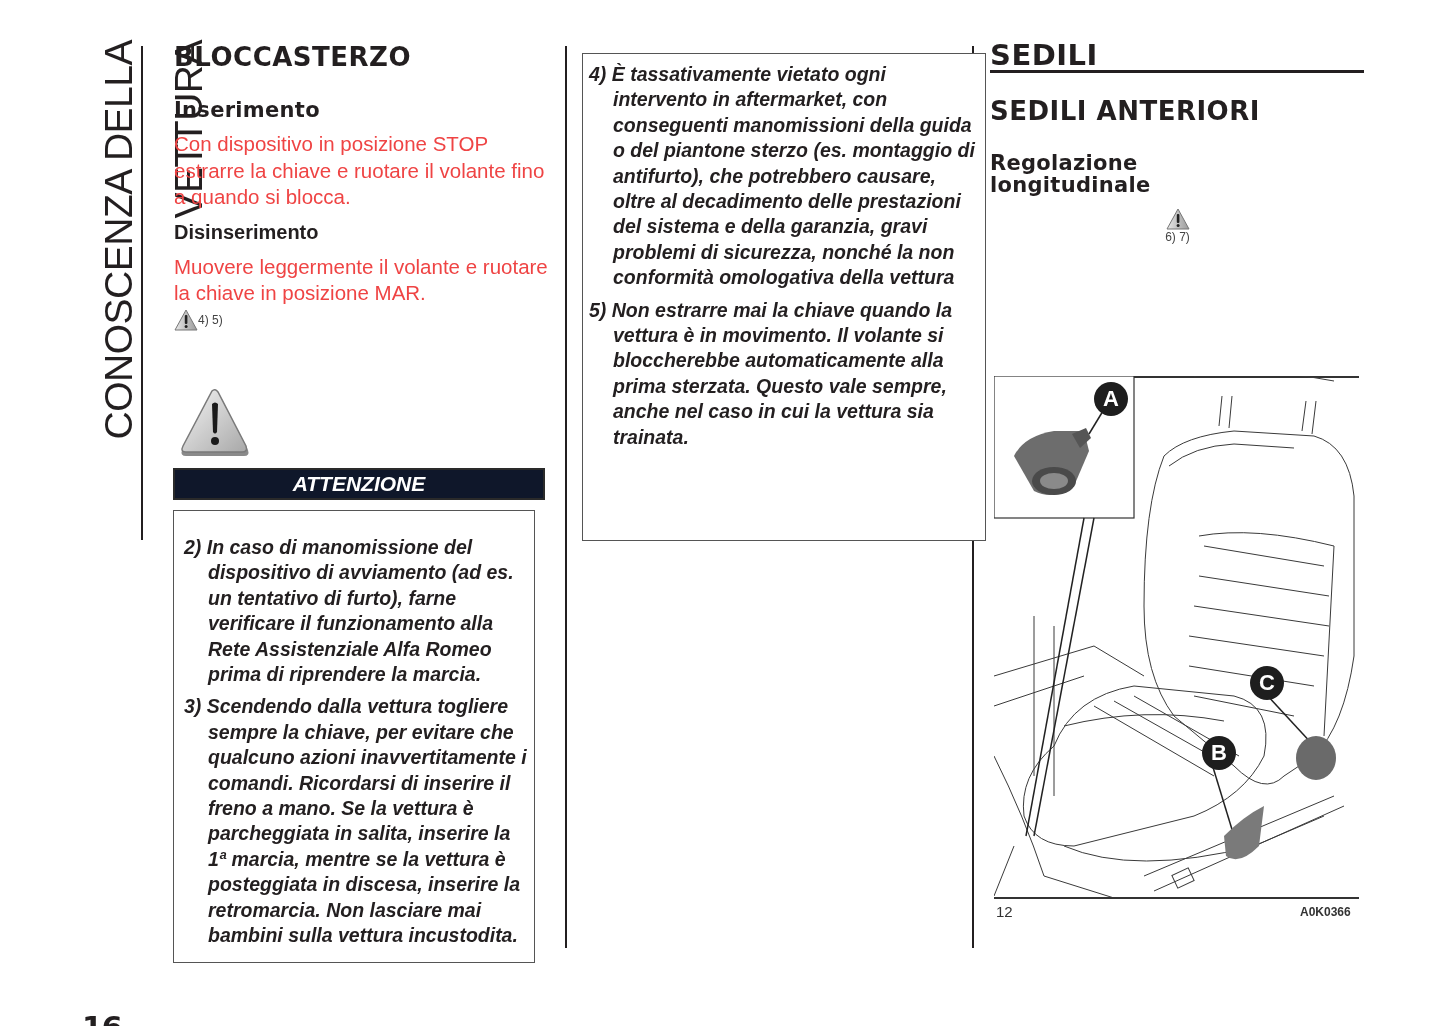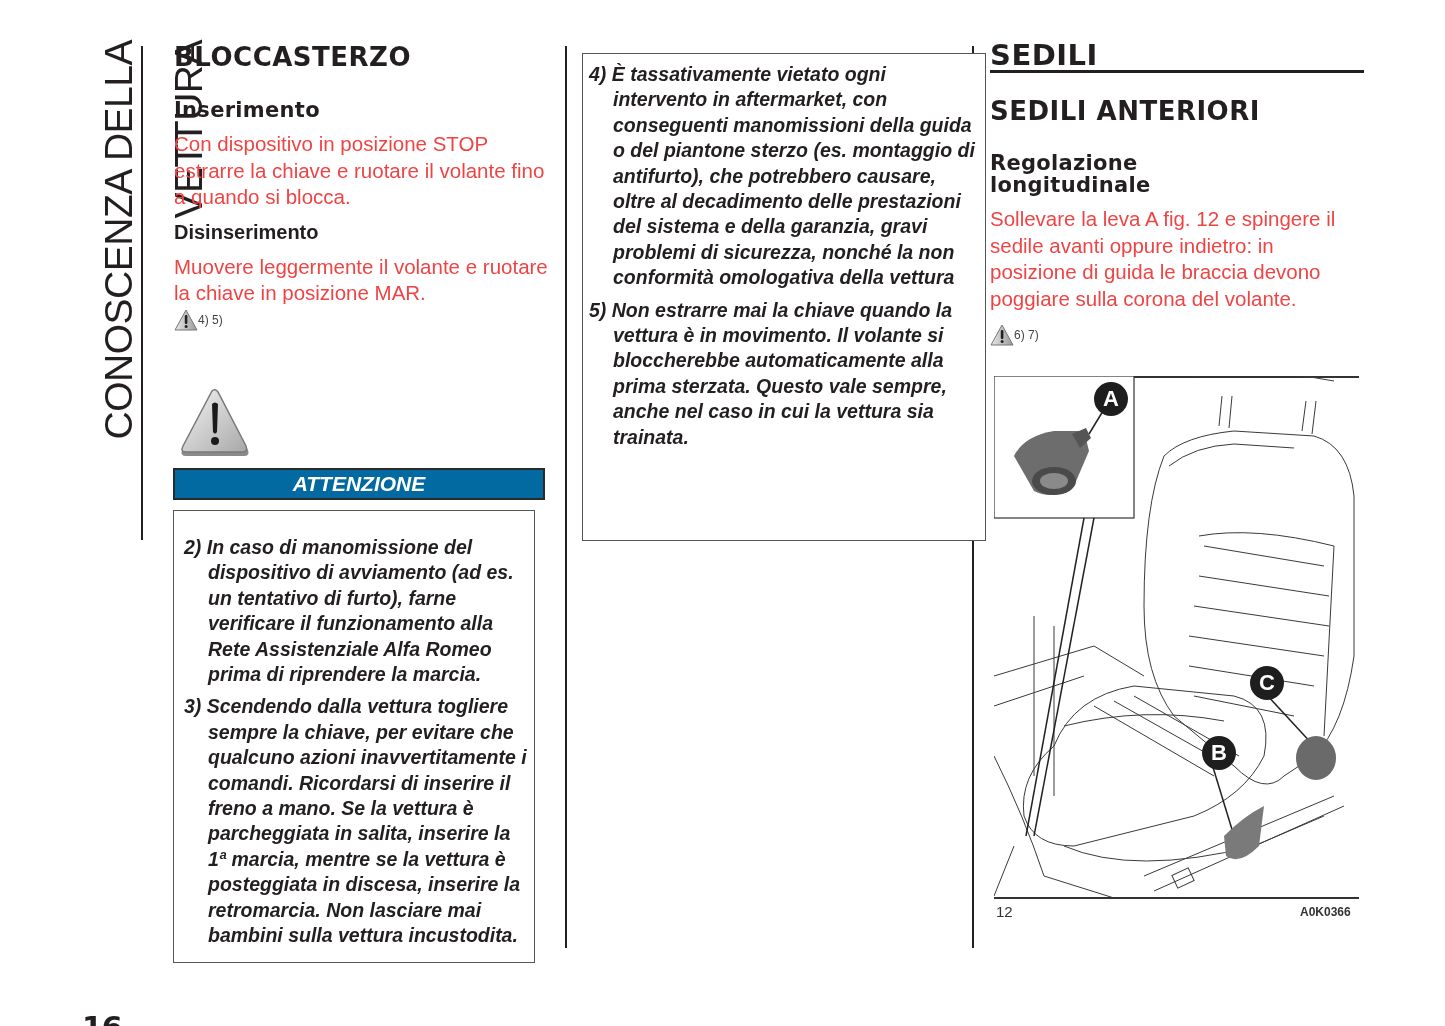--- a/index.html
+++ b/index.html
@@ -22,21 +22,21 @@
   .h-major { font-family: "DejaVu Sans", sans-serif; font-weight: 900; font-size: 26px; letter-spacing: 0.5px; }
   .h-sub { font-family: "DejaVu Sans", sans-serif; font-weight: bold; font-size: 21px; letter-spacing: 0.3px; }
   .h-plain { font-weight: bold; font-size: 20px; }
   .body-text { font-size: 20.5px; line-height: 26.5px; color: #ef4444; }
 
   .ref-line { display: flex; align-items: center; font-size: 12px; color: #444; }
   .tri-small { width: 24px; height: 22px; }
 
   .warn-big { left: 178px; top: 388px; width: 74px; height: 72px; }
 
-  .attn-bar { left: 173px; top: 468px; width: 372px; height: 32px; background: #0369a1;
+  .attn-bar { left: 173px; top: 468px; width: 372px; height: 32px; background: #0f172a;
     border: 2px solid #2a2a2a; color: #ffffff; font-style: italic; font-weight: bold; font-size: 21px;
     display: flex; align-items: center; justify-content: center; box-sizing: border-box; }
 
   .note-box { border: 1.5px solid #555; box-sizing: border-box; background: #fff; }
   .note { font-style: italic; font-weight: bold; font-size: 19.5px; line-height: 25.4px; color: #231f20;
           padding-left: 26px; text-indent: -24px; margin: 0 0 7px 0; }
 
   .sec-title { font-family: "DejaVu Sans", sans-serif; font-weight: 900; font-size: 29px; letter-spacing: 0.5px; }
   .sec-rule { left: 990px; top: 70px; width: 374px; height: 2.5px; background: #231f20; }
 
@@ -103,22 +103,21 @@
 
 <div class="abs note-box" style="left:582px; top:33px; width:404px; height:488px; padding:8px 4px 0 4px;margin-top:20px;">
   <p class="note">4) È tassativamente vietato ogni intervento in aftermarket, con conseguenti manomissioni della guida o del piantone sterzo (es. montaggio di antifurto), che potrebbero causare, oltre al decadimento delle prestazioni del sistema e della garanzia, gravi problemi di sicurezza, nonché la non conformità omologativa della vettura</p>
   <p class="note">5) Non estrarre mai la chiave quando la vettura è in movimento. Il volante si bloccherebbe automaticamente alla prima sterzata. Questo vale sempre, anche nel caso in cui la vettura sia trainata.</p>
 </div>
 
 <div class="abs" style="left:990px; top:38px; width:375px;">
   <h1 class="sec-title">SEDILI</h1>
   <h2 class="h-major" style="margin-top:24px;">SEDILI ANTERIORI</h2>
   <h3 class="h-sub" style="margin-top:26px; line-height:22px; width:220px;">Regolazione longitudinale</h3>
-  <p class="body-text" style="margin:10px 0 0 0;">Sollevare la leva A fig. 12 e spingere il sedile avanti oppure indietro: in posizione di guida le braccia devono poggiare sulla corona del volante.</p>
-  <div class="ref-line" style="margin-top:12px;">
+  <div class="ref-line" style="margin-top:12px;flex-direction:column;">
     <svg class="tri-small" viewBox="0 0 24 22">
       <path d="M12 1 L23 21 L1 21 Z" fill="url(#g1)" stroke="#777" stroke-width="1"></path>
       <rect x="10.8" y="6" width="2.6" height="9" rx="1" fill="#222"></rect>
       <circle cx="12.1" cy="17.6" r="1.5" fill="#222"></circle>
     </svg>
     <span>6) 7)</span>
   </div>
 </div>
 <div class="abs sec-rule"></div>
 

